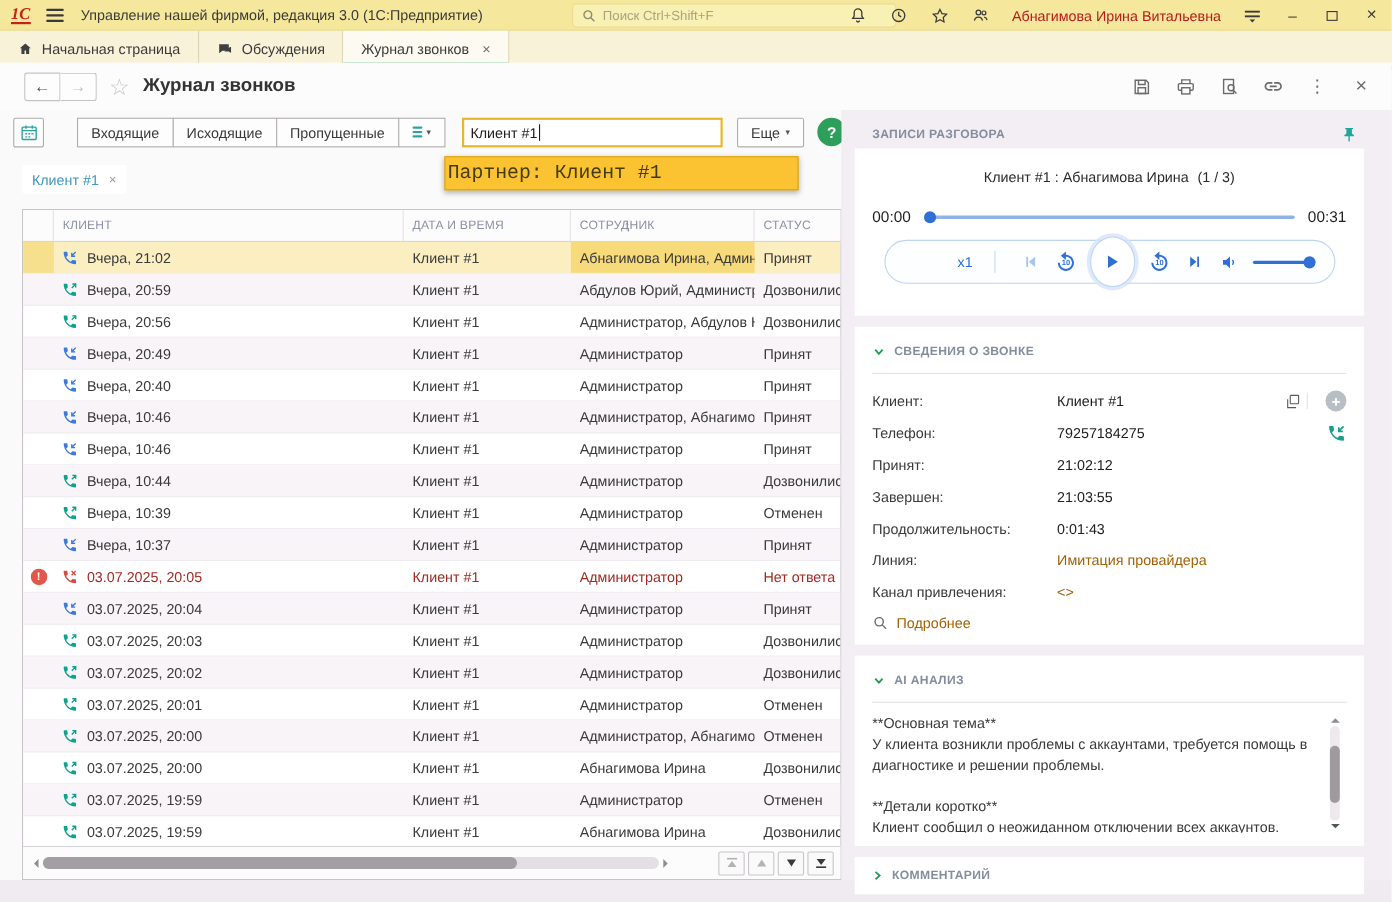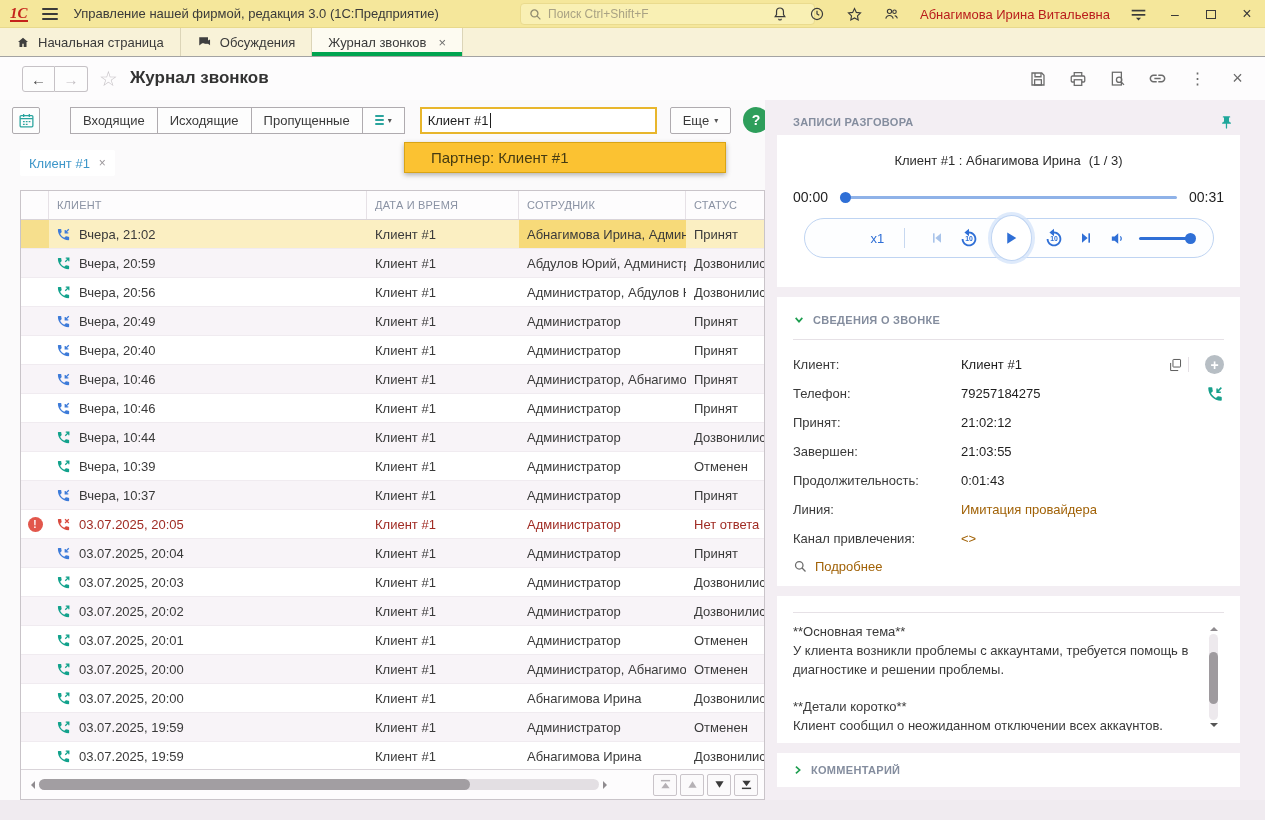--- a/index.html
+++ b/index.html
@@ -14,21 +14,21 @@
   .tb-title { font-size:13px; color:#3A3A3A; }
   .tb-search { position:absolute; left:520px; top:3px; width:295px; height:22px; background:#F9F0B4; border:1px solid #EADB8E; border-radius:4px; display:flex; align-items:center; padding:0 8px; }
   .tb-search .ph { font-size:12px; color:#A9A284; margin-left:6px; }
   .tb-right { position:absolute; right:10px; top:0; height:28px; display:flex; align-items:center; gap:20px; }
   .tb-ic { width:17px; height:17px; display:flex; align-items:center; justify-content:center; cursor:pointer; }
   .username { font-size:13px; color:#b91c1c; }
   .winbtn { font-size:14px; color:#3A3A3A; width:16px; text-align:center; cursor:pointer; }
   .maxbox { width:10px; height:9px; border:1.4px solid #3A3A3A; display:inline-block; }
 
   
-  .tabbar { position:absolute; top:28px; left:0; right:0; height:34px; background:#F8F2D8; display:flex; border-bottom:6px solid #a3a3a3; }
+  .tabbar { position:absolute; top:28px; left:0; right:0; height:34px; background:#F8F2D8; display:flex; border-bottom:1px solid #a3a3a3; }
   .tab { display:flex; align-items:center; gap:8px; padding:0 16px; font-size:13px; color:#3A3A3A; border-right:1px solid #DCD5B8; cursor:pointer; position:relative; }
   .tab.active { background:#FDFBF1; }
   .tab.active::after { content:""; position:absolute; left:0; right:0; bottom:0; height:4px; background:#00A450; }
   .tab .closex { color:#6E6E6E; font-size:13px; margin-left:4px; }
 
   
   .pagehdr { position:absolute; top:57px; left:0; right:0; height:43px; background:#FDFCFD; }
   .navbtns { position:absolute; left:22px; top:9px; display:flex; }
   .navbtn { width:33px; height:26px; border:1px solid #C6C2C6; background:#FDFDFD; display:flex; align-items:center; justify-content:center; font-size:15px; cursor:pointer; }
   .navbtn.back { border-radius:3px 0 0 3px; color:#4A4A4A; }
@@ -46,21 +46,21 @@
   .grp { display:flex; margin-left:31px; }
   .calbtn { width:28px; padding:0; }
   .burgerdd { width:43px; gap:4px; margin-left:-1px; }
   .tealburg { width:15px; height:11px; display:flex; flex-direction:column; justify-content:space-between; }
   .tealburg i { height:2.4px; background:#2BA49E; border-radius:1px; }
   .caret { font-size:8px; color:#555; }
   .srchinput { margin-left:15px; width:237px; height:27px; border:2px solid #E8B62C; background:#fff; display:flex; align-items:center; padding:0 6px; font-size:13px; color:#1E1E1E; }
   .caretbar { display:inline-block; width:1px; height:15px; background:#1E1E1E; margin-left:1px; }
   .morebtn { margin-left:13px; gap:5px; }
   .helpbtn { margin-left:12px; width:26px; height:26px; border-radius:13px; background:#2E9E5B; color:#fff; font-weight:bold; font-size:14px; display:flex; align-items:center; justify-content:center; cursor:pointer; }
-  .suggest { position:absolute; top:42px; left:404px; width:322px; height:31px; background:#FBC232; border:1px solid #D9A415; box-shadow:0 2px 5px rgba(0,0,0,.3); display:flex; align-items:center; padding:0 26px; font-size:15px; color:#453B12; z-index:9; cursor:pointer; }
+  .suggest { position:absolute; top:42px; left:404px; width:322px; height:31px; background:#FBC232; border:1px solid #D9A415; box-shadow:0 2px 5px rgba(0,0,0,.3); display:flex; align-items:center; padding:0 2px; font-size:18px; color:#453B12; z-index:9; cursor:pointer;font-family:Liberation Mono, monospace; }
   .chip { position:absolute; top:50px; left:20px; height:26px; background:#FFFFFF; border-radius:2px; display:flex; align-items:center; padding:0 9px; font-size:13px; color:#3D96C9; cursor:pointer; }
   .chip .x { color:#9A969A; font-size:12px; margin-left:9px; }
 
   
   .tbl { position:absolute; top:90px; left:20px; width:745px; height:610px; background:#fff; border:1px solid #C9C4C9; display:flex; flex-direction:column; }
   .thead { display:grid; grid-template-columns:28px 318px 152px 167px 1fr; height:29px; border-bottom:1px solid #D9D4D9; background:#FDFCFD; }
   .th { font-size:11px; color:#8A92A3; display:flex; align-items:center; padding-left:8px; border-right:1px solid #E6E1E6; position:relative; letter-spacing:.2px; }
   .th:last-child { border-right:none; }
   .sortarr { position:absolute; left:200px; color:#7B8395; font-size:12px; }
   .tbody { flex:1; overflow:hidden; }
@@ -753,20 +753,26 @@
             <circle cx="10" cy="10" r="6"></circle>
             <path d="M14.5 14.5l5.5 5.5"></path>
           </svg>
         <span class="link">Подробнее</span>
       </div>
     </div>
 
     <div class="gap"></div>
 
     <div class="card ai-card">
+      <div class="sec-hdr">
+        <svg width="12" height="10" viewBox="0 0 12 12">
+            <path d="M2 3.5l4 4.5 4-4.5" stroke="#1E9E50" stroke-width="2" fill="none"></path>
+          </svg>
+        <span>AI АНАЛИЗ</span>
+      </div>
       <div class="divider"></div>
       <div class="ai-body">
         <div class="ai-text">**Основная тема**
 У клиента возникли проблемы с аккаунтами, требуется помощь в диагностике и решении проблемы.
 
 **Детали коротко**
 Клиент сообщил о неожиданном отключении всех аккаунтов.</div>
         <div class="vscroll">
           <span class="vs-arrow up"></span>
           <span class="vs-track">

